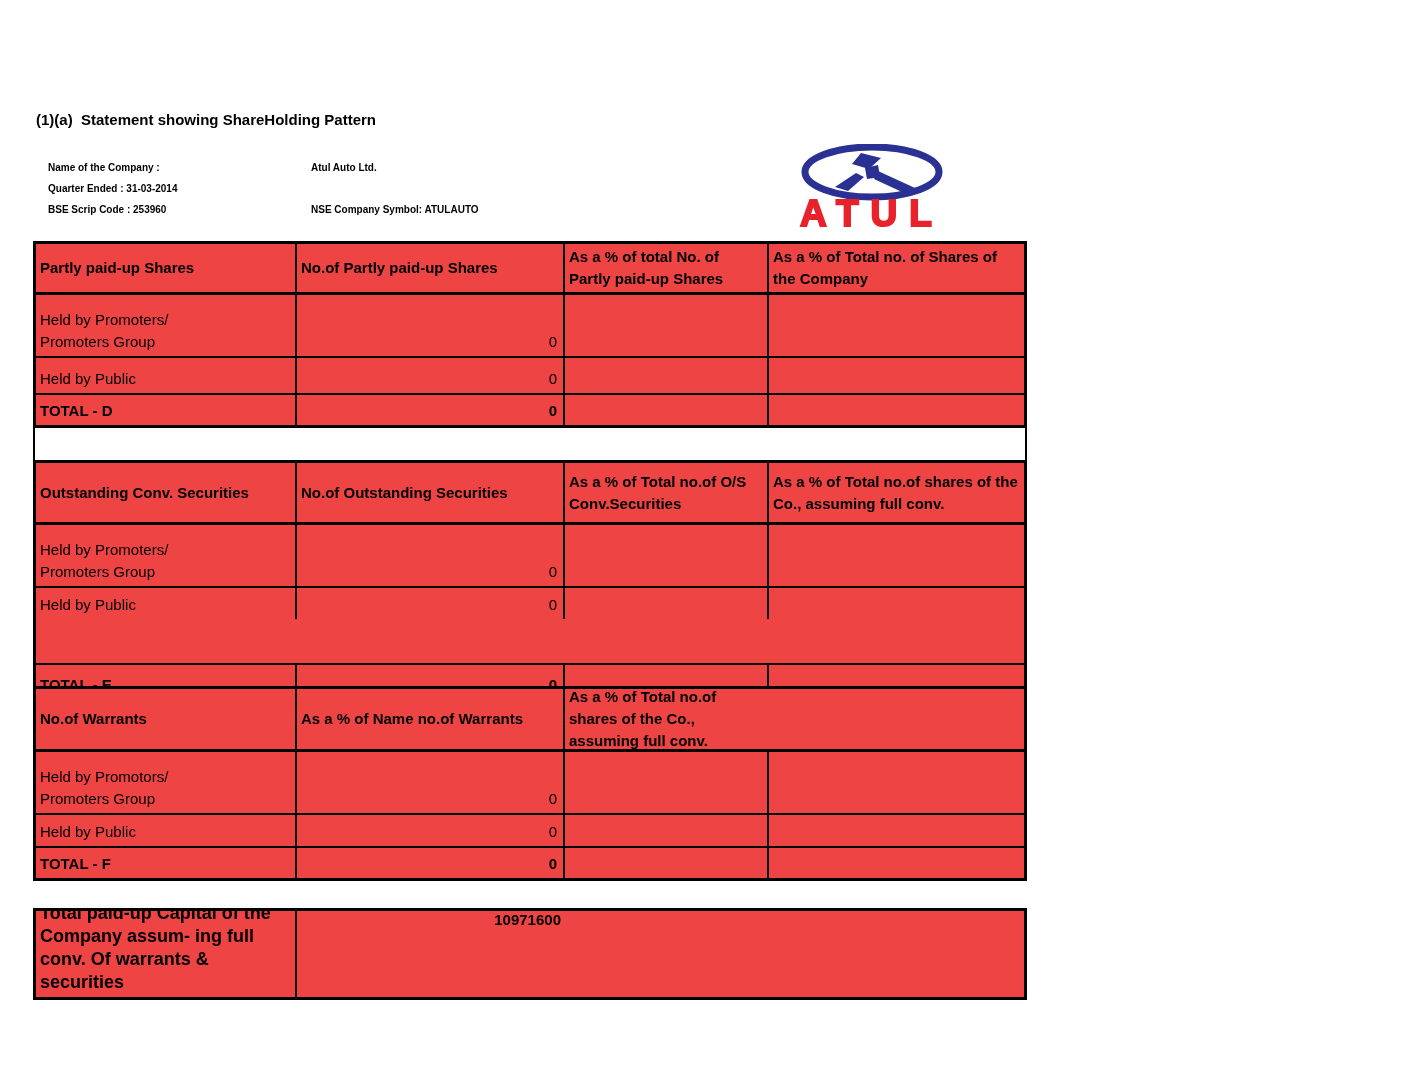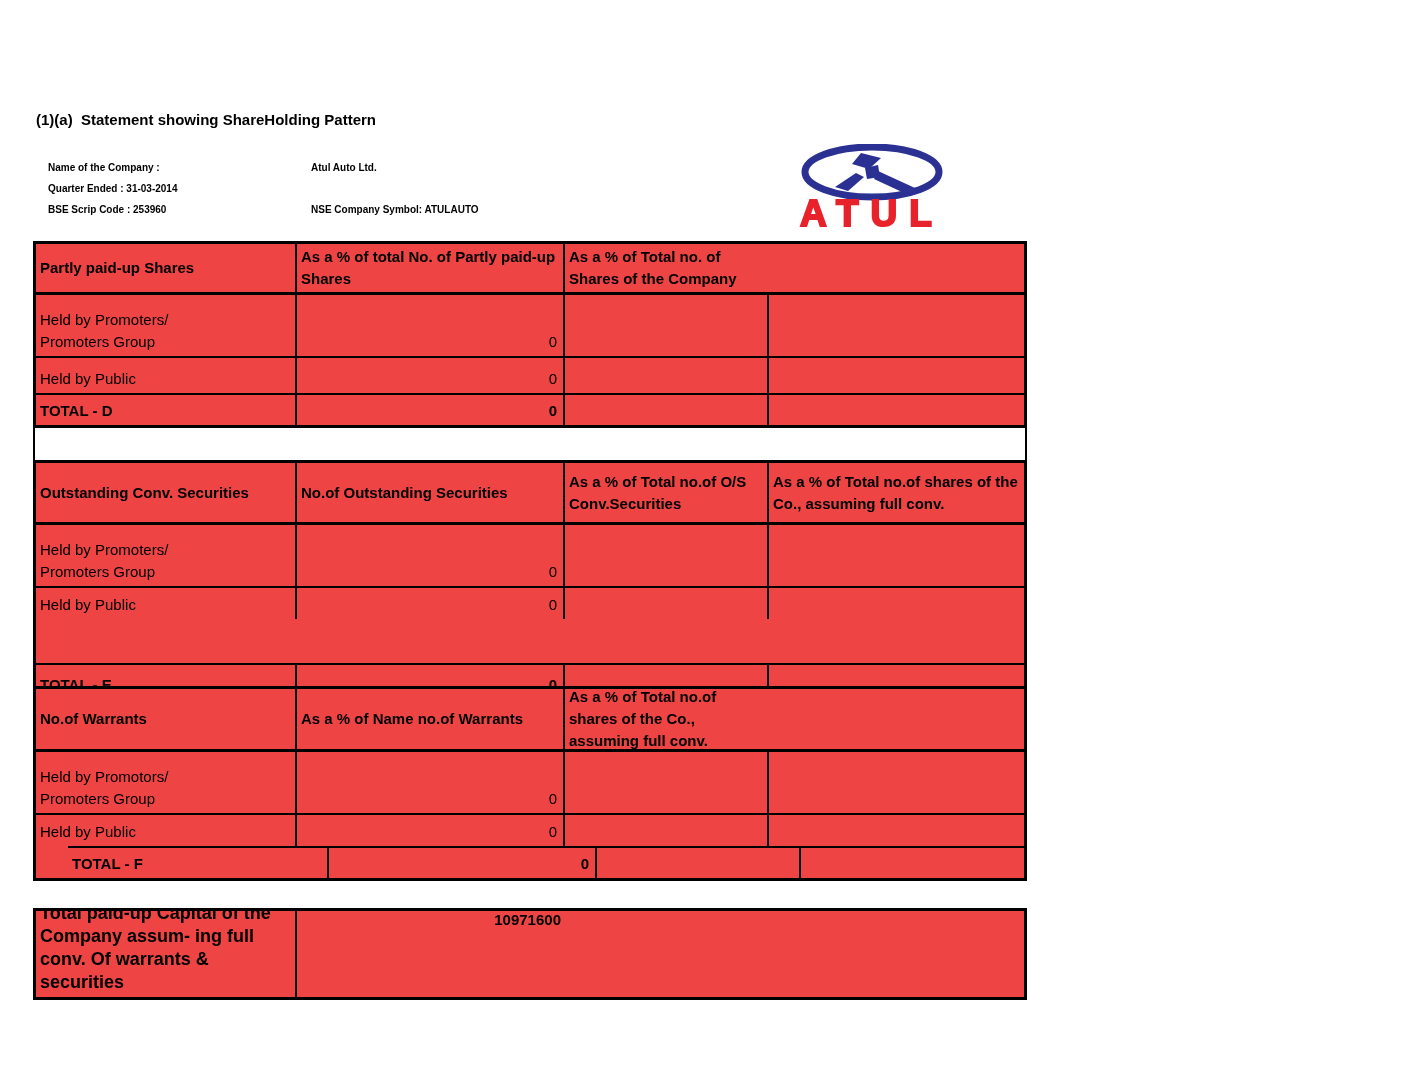--- a/index.html
+++ b/index.html
@@ -51,21 +51,21 @@
   }
   .t2{top:460px;}
   .t2 .hdr{height:62px;}
   .t2 .r1{height:61px;}
   .t2 .r2{height:33px;}
   .t2 .total{height:36px;margin-top:44px;}
   .t3{top:686px;}
   .t3 .hdr{height:63px;}
   .t3 .r1{height:61px;}
   .t3 .r2{height:33px;}
-  .t3 .total{height:32px;margin-left:32px;}
+  .t3 .total{height:32px;}
   .t4{top:908px;height:92px;}
   .t4 .trow{grid-template-columns:259px auto;height:86px;}
   .t4 .lbl{display:flex;flex-direction:column;justify-content:flex-end;padding:0 4px 3px 4px;font-size:18px;line-height:23px;font-weight:bold;}
   .t4 .wide{display:flex;flex-direction:column;justify-content:flex-start;}
   .t4 .val-box{width:272px;text-align:right;padding:0 8px 3px 0;font-size:15px;font-weight:bold;box-sizing:border-box;}
 </style>
 </head>
 <body>
 
 <div class="page">
@@ -95,20 +95,21 @@
         <polygon points="103,27 140,44 127,48 99,35"></polygon>
         <polygon points="89,33 73,47 60,43 81,29"></polygon>
       </g>
       <text x="97" y="82" text-anchor="middle" font-family="Liberation Sans, sans-serif" font-size="37" font-weight="bold" fill="#e8222b" stroke="#e8222b" stroke-width="2" letter-spacing="12">ATUL</text>
     </svg>
   </div>
 
   <div class="tbl t1">
     <div class="trow hdr">
       <div>Partly paid-up Shares</div>
+      <div>No.of Partly paid-up Shares</div>
       <div>As a % of total No. of Partly paid-up Shares</div>
       <div>As a % of Total no. of Shares of the Company</div>
     </div>
     <div class="trow drow r1">
       <div>
         <span>Held by Promoters/</span>
         <span>Promoters Group</span>
       </div>
       <div class="val">0</div>
       <div></div>

